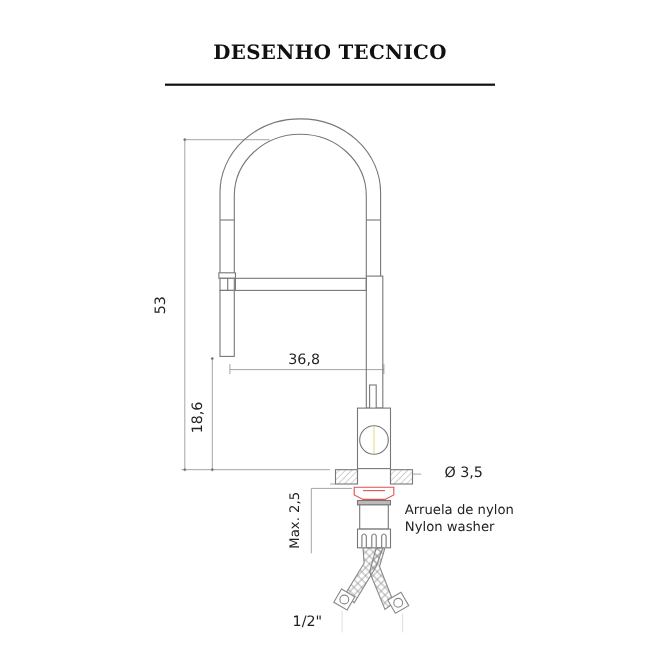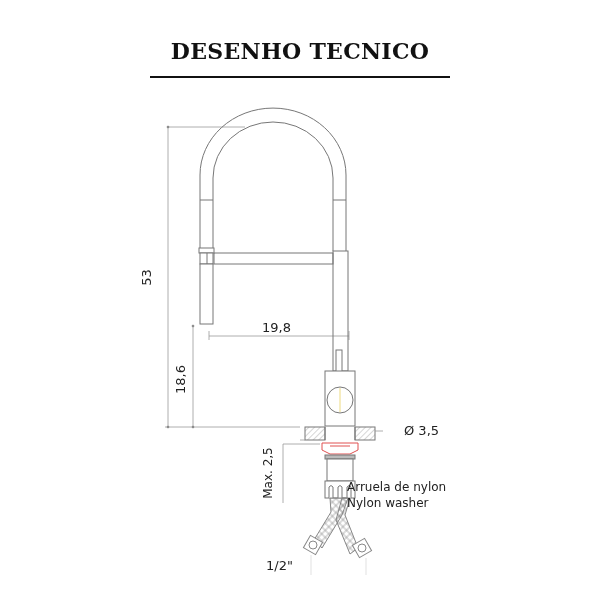--- a/index.html
+++ b/index.html
@@ -1,19 +1,19 @@
 <!DOCTYPE html>
 <html><head>
   <meta charset="utf-8">
   <style>
     html, body { margin: 0; padding: 0; background: #ffffff; }
     body { width: 600px; height: 600px; position: relative; overflow: hidden; font-family: "Liberation Sans", sans-serif; }
     .title {
       position: absolute; left: 140px; top: 38px; width: 320px; text-align: center;
-      font-family: "DejaVu Serif", serif; font-weight: bold; font-size: 22px; color: #111;
+      font-family: "DejaVu Serif", serif; font-weight: bold; font-size: 18px; color: #111;
       letter-spacing: 0.3px;
     }
     .title-rule { position: absolute; left: 150px; top: 76px; width: 300px; height: 2px; background: #111; }
     svg.drawing { position: absolute; left: 0; top: 0; }
     .lbl { position: absolute; font-family: "DejaVu Sans", sans-serif; font-size: 12px; color: #222; white-space: nowrap; }
     .rot { transform: rotate(-90deg); transform-origin: center center; }
     .legend-line { display: block; line-height: 16px; }
   </style>
 </head>
 <body>
@@ -122,21 +122,21 @@
     <circle cx="313" cy="545" r="4" fill="none"></circle>
     <rect x="355" y="541" width="14" height="14" fill="#fff" transform="rotate(-30 362 548)"></rect>
     <circle cx="362" cy="548" r="4" fill="none"></circle>
     <line x1="311" y1="555" x2="311" y2="575" stroke="#ccc" stroke-width="0.6"></line>
     <line x1="366" y1="558" x2="366" y2="575" stroke="#ccc" stroke-width="0.6"></line>
   </g>
 </svg>
 
 <div class="lbl rot" style="left:138px; top:270px; font-size:13px;">53</div>
 <div class="lbl rot" style="left:166px; top:372px; font-size:13px;">18,6</div>
-<div class="lbl" style="left:262px; top:320px; font-size:13px;">19,8</div>
+<div class="lbl" style="left:262px; top:320px; font-size:13px;">36,8</div>
 <div class="lbl" style="left:404px; top:423px; font-size:13px;">Ø 3,5</div>
 <div class="lbl rot" style="left:242px; top:466px; font-size:12px;">Max. 2,5</div>
 <div class="lbl" style="left:266px; top:558px; font-size:13px;">1/2"</div>
 
-<div class="lbl" style="left:347px; top:455px; font-size:12px;margin-top:24px;">
+<div class="lbl" style="left:368px; top:455px; font-size:12px;">
   <span class="legend-line">Arruela de nylon</span>
   <span class="legend-line">Nylon washer</span>
 </div>
 
 </body></html>

